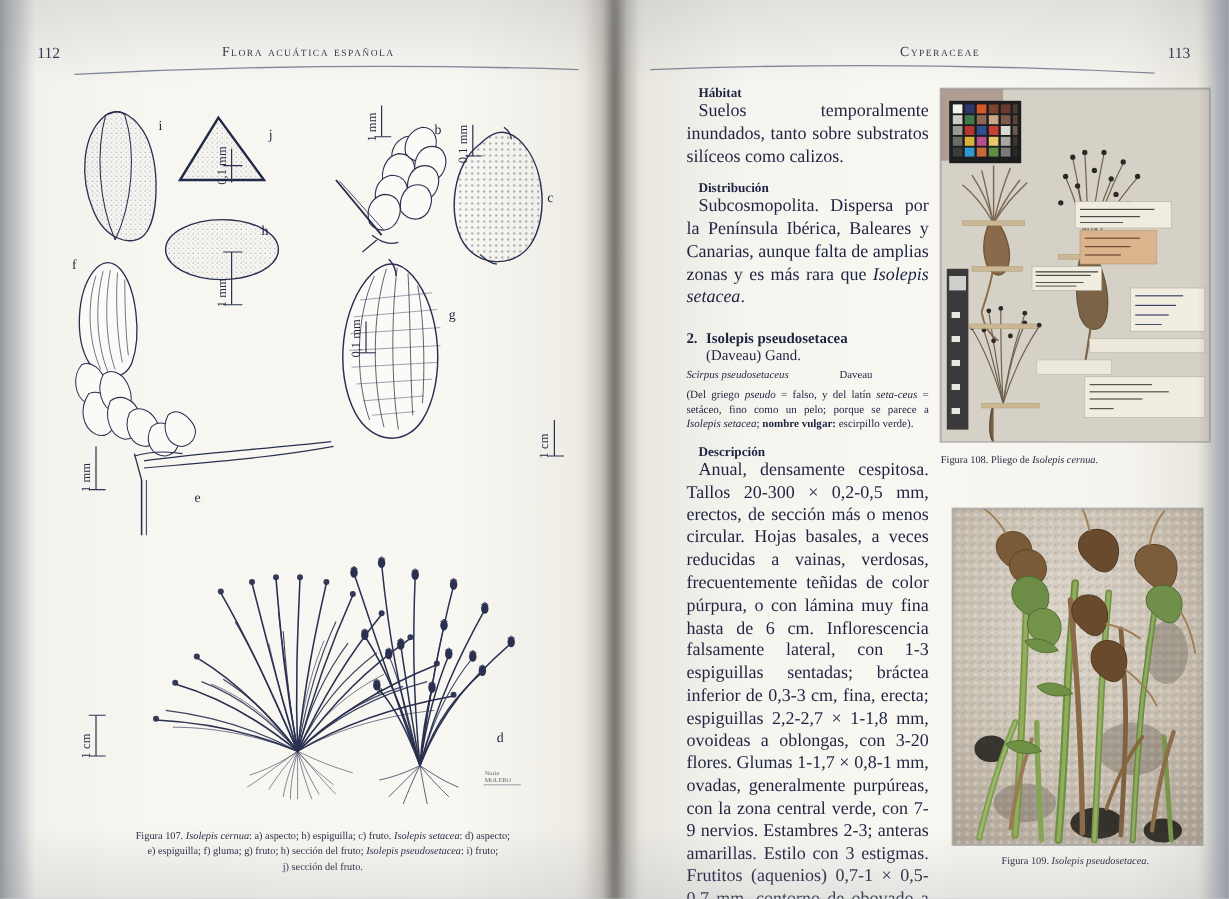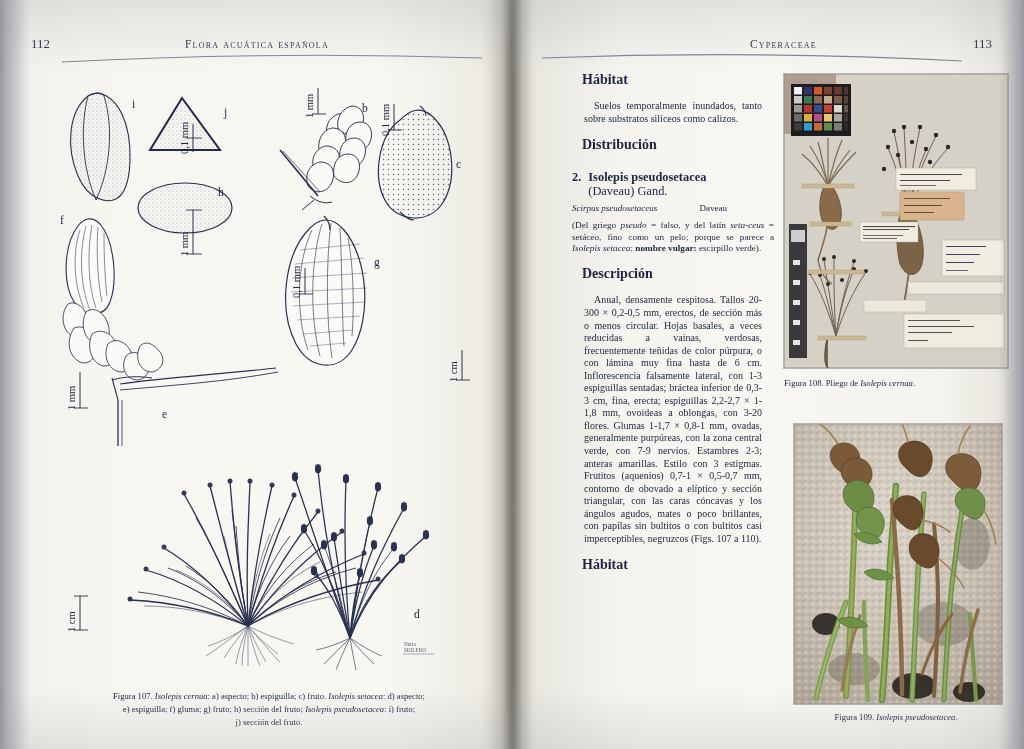--- a/index.html
+++ b/index.html
@@ -108,29 +108,29 @@
   }
   #plate-caption i { font-style: italic; }
 
   
   #textcol {
     position: absolute; left: 60px; top: 72px;
     width: 202px;
     color: #1d2340;
   }
   #textcol h3 {
-    font-size: 14px; font-weight: bold;
+    font-size: 11px; font-weight: bold;
     margin-top: 11px; margin-bottom: 0px;
     text-indent: 10px;
   }
   #textcol h3:first-child { margin-top: 0; }
   #textcol p {
-    font-size: 10px; line-height: 1.255;
+    font-size: 15px; line-height: 1.255;
     text-align: justify; text-indent: 10px;
-    margin: 12px;
+    margin: 0;
   }
   #textcol p i { font-style: italic; }
 
   .species-head {
     margin-top: 17px;
     display: flex; gap: 7px;
     font-size: 12.4px; font-weight: bold;
     line-height: 1.16;
   }
   .species-head .num { flex: 0 0 auto; }
@@ -473,20 +473,21 @@
     </div>
     <div class="runhead" id="runhead-right">Cyperaceae</div>
     <div class="folio" id="folio-right">113</div>
 
     <div id="textcol">
 
       <h3>Hábitat</h3>
       <p>Suelos temporalmente inundados, tanto sobre substratos silíceos como calizos.</p>
 
       <h3>Distribución</h3>
+      <p><span>Subcosmopolita. Dispersa por la Península Ibérica, Baleares y Canarias, aunque falta de amplias zonas y es más rara que </span><i>Isolepis setacea</i><span>.</span></p>
 
       <div class="species-head">
         <span class="num">2.</span>
         <span class="nm">
           <span>Isolepis pseudosetacea</span><br>
           <span class="auth">(Daveau) Gand.</span>
         </span>
       </div>
 
       <div class="synonym">

